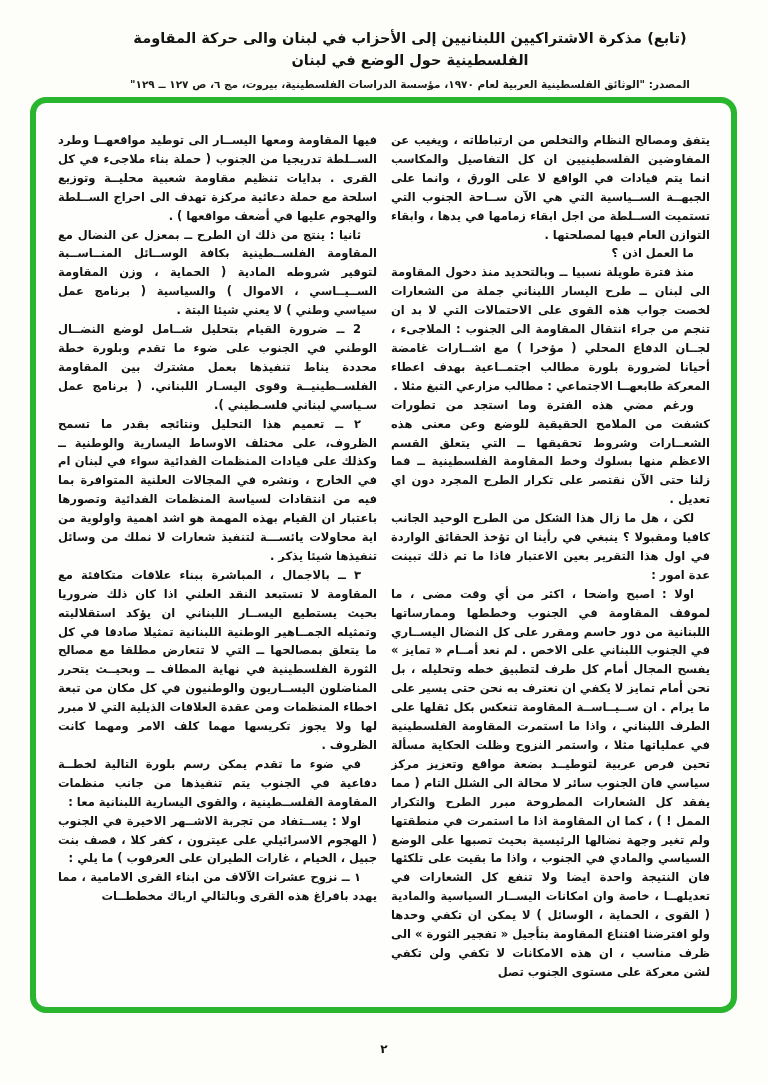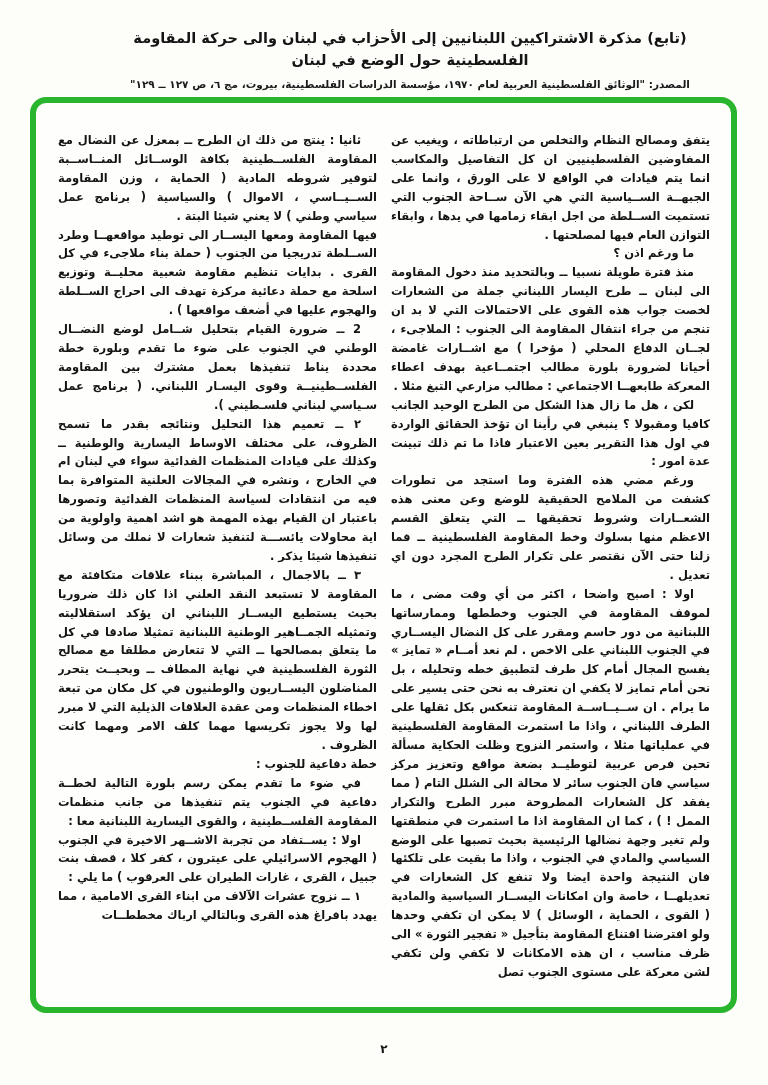--- a/index.html
+++ b/index.html
@@ -68,32 +68,31 @@
 <body>
 
 <div class="header">
   <div class="doc-title">(تابع) مذكرة الاشتراكيين اللبنانيين إلى الأحزاب في لبنان والى حركة المقاومة الفلسطينية حول الوضع في لبنان</div>
   <div class="doc-source">المصدر: "الوثائق الفلسطينية العربية لعام ١٩٧٠، مؤسسة الدراسات الفلسطينية، بيروت، مج ٦، ص ١٢٧ ــ ١٢٩"</div>
 </div>
 
 <div class="green-frame" style="border-color: rgb(41, 181, 45);">
   <div class="col">
       <p class="para">يتفق ومصالح النظام والتخلص من ارتباطاته ، ويغيب عن المفاوضين الفلسطينيين ان كل التفاصيل والمكاسب انما يتم قيادات في الواقع لا على الورق ، وانما على الجبهــة الســياسية التي هي الآن ســاحة الجنوب التي تستميت الســلطة من اجل ابقاء زمامها في يدها ، وابقاء التوازن العام فيها لمصلحتها .</p>
-      <p class="para indent">ما ورغم اذن ؟</p>
+      <p class="para indent">ما العمل اذن ؟</p>
       <p class="para indent">منذ فترة طويلة نسبيا ــ وبالتحديد منذ دخول المقاومة الى لبنان ــ طرح اليسار اللبناني جملة من الشعارات لخصت جواب هذه القوى على الاحتمالات التي لا بد ان تنجم من جراء انتقال المقاومة الى الجنوب : الملاجىء ، لجــان الدفاع المحلي ( مؤخرا ) مع اشــارات غامضة أحيانا لضرورة بلورة مطالب اجتمــاعية بهدف اعطاء المعركة طابعهــا الاجتماعي : مطالب مزارعي التبغ مثلا .</p>
+      <p class="para indent">ورغم مضي هذه الفترة وما استجد من تطورات كشفت من الملامح الحقيقية للوضع وعن معنى هذه الشعــارات وشروط تحقيقها ــ التي يتعلق القسم الاعظم منها بسلوك وخط المقاومة الفلسطينية ــ فما زلنا حتى الآن نقتصر على تكرار الطرح المجرد دون اي تعديل .</p>
       <p class="para indent">لكن ، هل ما زال هذا الشكل من الطرح الوحيد الجانب كافيا ومقبولا ؟ ينبغي في رأينا ان تؤخذ الحقائق الواردة في اول هذا التقرير بعين الاعتبار فاذا ما تم ذلك تبينت عدة امور :</p>
-      <p class="para indent">ورغم مضي هذه الفترة وما استجد من تطورات كشفت من الملامح الحقيقية للوضع وعن معنى هذه الشعــارات وشروط تحقيقها ــ التي يتعلق القسم الاعظم منها بسلوك وخط المقاومة الفلسطينية ــ فما زلنا حتى الآن نقتصر على تكرار الطرح المجرد دون اي تعديل .</p>
       <p class="para indent">اولا : اصبح واضحا ، اكثر من أي وقت مضى ، ما لموقف المقاومة في الجنوب وخططها وممارساتها اللبنانية من دور حاسم ومقرر على كل النضال اليســاري في الجنوب اللبناني على الاخص . لم نعد أمــام « تمايز » يفسح المجال أمام كل طرف لتطبيق خطه وتحليله ، بل نحن أمام تمايز لا يكفي ان نعترف به نحن حتى يسير على ما يرام . ان ســيــاســة المقاومة تنعكس بكل ثقلها على الطرف اللبناني ، واذا ما استمرت المقاومة الفلسطينية في عملياتها مثلا ، واستمر النزوح وظلت الحكاية مسألة تحين فرص عربية لتوطيــد بضعة مواقع وتعزيز مركز سياسي فان الجنوب سائر لا محالة الى الشلل التام ( مما يفقد كل الشعارات المطروحة مبرر الطرح والتكرار الممل ! ) ، كما ان المقاومة اذا ما استمرت في منطقتها ولم تغير وجهة نضالها الرئيسية بحيث تصبها على الوضع السياسي والمادي في الجنوب ، واذا ما بقيت على تلكئها فان النتيجة واحدة ايضا ولا تنفع كل الشعارات في تعديلهــا ، خاصة وان امكانات اليســار السياسية والمادية ( القوى ، الحماية ، الوسائل ) لا يمكن ان تكفي وحدها ولو افترضنا اقتناع المقاومة بتأجيل « تفجير الثورة » الى ظرف مناسب ، ان هذه الامكانات لا تكفي ولن تكفي لشن معركة على مستوى الجنوب تصل</p>
     </div>
   <div class="col">
+      <p class="para">فيها المقاومة ومعها اليســار الى توطيد مواقعهــا وطرد الســلطة تدريجيا من الجنوب ( حملة بناء ملاجىء في كل القرى . بدايات تنظيم مقاومة شعبية محليــة وتوزيع اسلحة مع حملة دعائية مركزة تهدف الى احراج الســلطة والهجوم عليها في أضعف مواقعها ) .</p>
       <p class="para indent">ثانيا : ينتج من ذلك ان الطرح ــ بمعزل عن النضال مع المقاومة الفلســطينية بكافة الوســائل المنــاســبة لتوفير شروطه المادية ( الحماية ، وزن المقاومة الســيــاسي ، الاموال ) والسياسية ( برنامج عمل سياسي وطني ) لا يعني شيئا البتة .</p>
-      <p class="para">فيها المقاومة ومعها اليســار الى توطيد مواقعهــا وطرد الســلطة تدريجيا من الجنوب ( حملة بناء ملاجىء في كل القرى . بدايات تنظيم مقاومة شعبية محليــة وتوزيع اسلحة مع حملة دعائية مركزة تهدف الى احراج الســلطة والهجوم عليها في أضعف مواقعها ) .</p>
       <p class="para indent">2 ــ ضرورة القيام بتحليل شــامل لوضع النضــال الوطني في الجنوب على ضوء ما تقدم وبلورة خطة محددة يناط تنفيذها بعمل مشترك بين المقاومة الفلســطينيــة وقوى اليسـار اللبناني. ( برنامج عمل سـياسي لبناني فلسـطيني ).</p>
       <p class="para indent">٢ ــ تعميم هذا التحليل ونتائجه بقدر ما تسمح الظروف، على مختلف الاوساط اليسارية والوطنية ــ وكذلك على قيادات المنظمات الفدائية سواء في لبنان ام في الخارج ، ونشره في المجالات العلنية المتوافرة بما فيه من انتقادات لسياسة المنظمات الفدائية وتصورها باعتبار ان القيام بهذه المهمة هو اشد اهمية واولوية من اية محاولات يائســـة لتنفيذ شعارات لا نملك من وسائل تنفيذها شيئا يذكر .</p>
       <p class="para indent">٣ ــ بالاجمال ، المباشرة ببناء علاقات متكافئة مع المقاومة لا تستبعد النقد العلني اذا كان ذلك ضروريا بحيث يستطيع اليســار اللبناني ان يؤكد استقلاليته وتمثيله الجمــاهير الوطنية اللبنانية تمثيلا صادقا في كل ما يتعلق بمصالحها ــ التي لا تتعارض مطلقا مع مصالح الثورة الفلسطينية في نهاية المطاف ــ وبحيــث يتحرر المناضلون اليســاريون والوطنيون في كل مكان من تبعة اخطاء المنظمات ومن عقدة العلاقات الذيلية التي لا مبرر لها ولا يجوز تكريسها مهما كلف الامر ومهما كانت الظروف .</p>
-      <p class="para heading">خطة دفاعية للجنوب :</p>
       <p class="para indent">في ضوء ما تقدم يمكن رسم بلورة التالية لخطــة دفاعية في الجنوب يتم تنفيذها من جانب منظمات المقاومة الفلســطينية ، والقوى اليسارية اللبنانية معا :</p>
-      <p class="para indent">اولا : يســتفاد من تجربة الاشــهر الاخيرة في الجنوب ( الهجوم الاسرائيلي على عيترون ، كفر كلا ، قصف بنت جبيل ، القرى ، غارات الطيران على العرقوب ) ما يلي :</p>
+      <p class="para indent">اولا : يســتفاد من تجربة الاشــهر الاخيرة في الجنوب ( الهجوم الاسرائيلي على عيترون ، كفر كلا ، قصف بنت جبيل ، الخيام ، غارات الطيران على العرقوب ) ما يلي :</p>
       <p class="para indent">١ ــ نزوح عشرات الآلاف من ابناء القرى الامامية ، مما يهدد بافراغ هذه القرى وبالتالي ارباك مخططــات</p>
     </div>
 </div>
 
 <div class="page-number">٢</div>
 
 </body></html>

